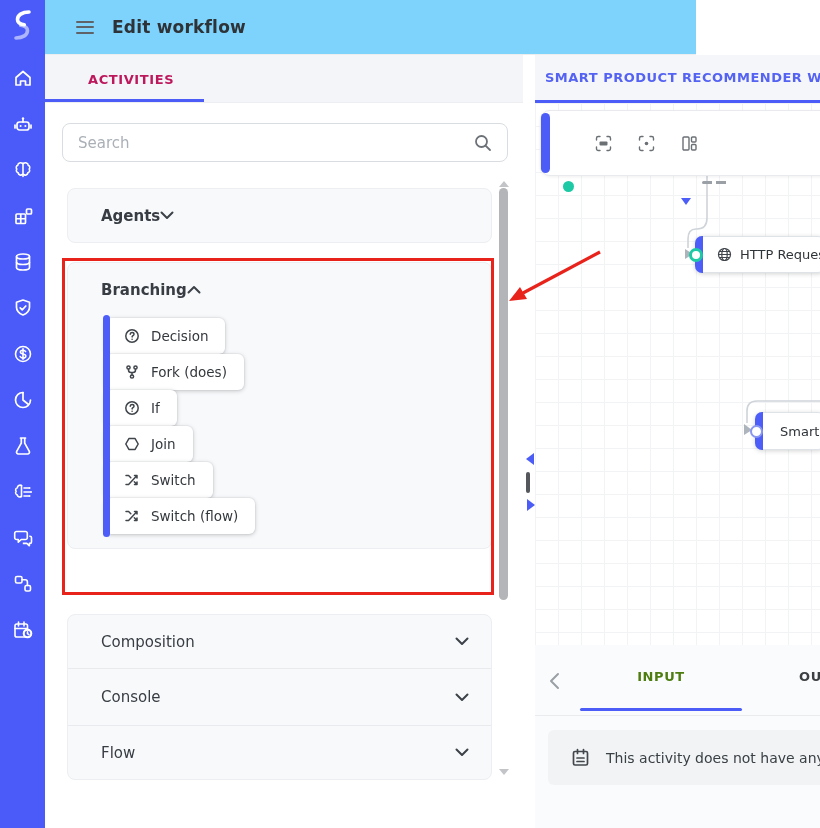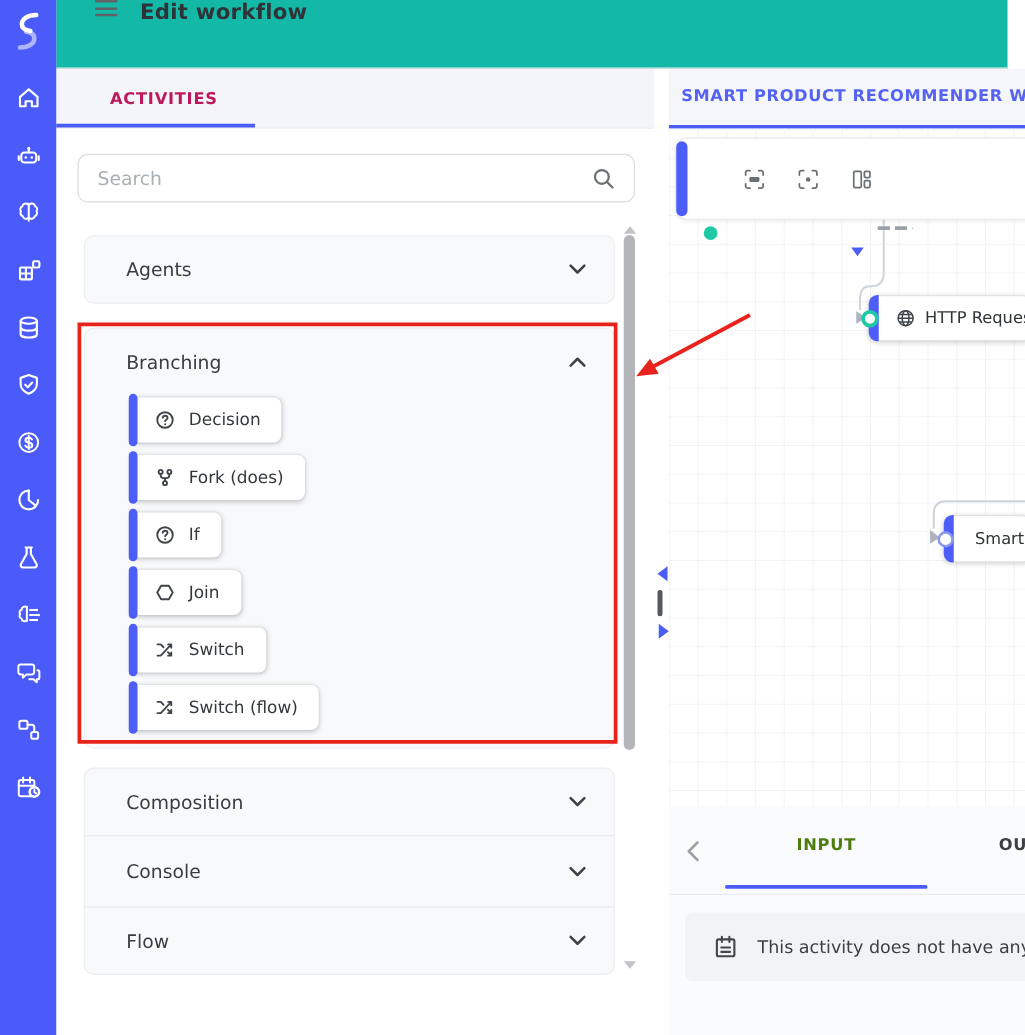--- a/index.html
+++ b/index.html
@@ -8,42 +8,42 @@
   #page { position:relative; width:820px; height:828px; background:#fff; overflow:hidden; }
 
   
   .rail { position:absolute; left:0; top:0; width:45px; height:828px; background:#4a5bf9; z-index:5; }
   .rail-logo { position:absolute; left:9px; top:8px; width:27px; height:34px; }
   .rail-nav { position:absolute; left:0; top:67px; width:45px; display:flex; flex-direction:column; gap:24px; align-items:center; }
   .rail-ic { width:22px; height:22px; color:#fff; }
   .rail-ic svg { width:22px; height:22px; display:block; }
 
   
-  .topbar { position:absolute; left:45px; top:0; width:761px; height:55px; background:#14b8a6; border-bottom:1px solid #ecedef; display:flex; z-index:4; }
+  .topbar { position:absolute; left:45px; top:0; width:651px; height:55px; background:#7dd3fc; border-bottom:1px solid #ecedef; display:flex; align-items:center; z-index:4; }
   .hamburger { width:18px; height:13px; margin-left:31px; display:flex; flex-direction:column; justify-content:space-between; cursor:pointer; }
   .hamburger span { display:block; height:2px; background:#5f6368; border-radius:1px; }
   .topbar-title { margin-left:18px; font-size:17px; font-weight:600; color:#2e3338; letter-spacing:.2px; }
 
   
   .left-panel { position:absolute; left:45px; top:55px; width:478px; height:773px; background:#fff; }
   .tabstrip-l { position:absolute; left:0; top:0; width:478px; height:48px; background:#f4f5f8; border-bottom:1px solid #eceef1; }
   .tab-activities { position:absolute; left:43px; top:0; height:48px; display:flex; align-items:center; font-size:13px; font-weight:700; letter-spacing:.6px; color:#be185d; cursor:pointer; }
   .tab-underline-l { position:absolute; left:0; bottom:0; width:159px; height:3px; background:#4c5cf6; }
   .searchbox { position:absolute; left:17px; top:68px; width:446px; height:39px; background:#fff; border:1px solid #d9dce1; border-radius:8px; display:flex; align-items:center; }
   .searchbox input { flex:1; border:none; outline:none; background:transparent; font-family:inherit; font-size:15px; color:#3a3f45; padding:0 0 0 15px; }
   .searchbox input::placeholder { color:#aab0b6; }
   .search-ic { width:20px; height:20px; margin-right:14px; color:#6c7177; flex:none; }
 
   .card { position:absolute; left:22px; width:425px; background:#f8f9fb; border:1px solid #eceef1; border-radius:8px; }
-  .acc-head { height:53px; display:flex; align-items:center; justify-content:space-between; padding:0 22px 0 33px; cursor:pointer; }
+  .acc-head { height:53px; display:flex; align-items:center; padding:0 22px 0 33px; cursor:pointer;font-weight:bold; }
   .acc-label { font-size:15px; color:#383d43; }
   .chev { width:14px; height:9px; color:#3c4248; }
   .chev svg { width:14px; height:9px; display:block; }
 
-  .branch-items { padding:2px 0 14px 37px; display:flex; flex-direction:column; gap:10px; align-items:flex-start; }
+  .branch-items { padding:2px 0 14px 37px; display:flex; flex-direction:column; align-items:flex-start; }
   .pill { position:relative; display:inline-flex; align-items:center; gap:11px; height:36px; padding:0 17px 0 19px; background:#fff; border-radius:6px; box-shadow:0 1px 4px rgba(60,64,70,.28), 0 0 0 1px rgba(60,64,70,.04); cursor:grab; }
   .pill::before { content:""; position:absolute; left:-2px; top:-3px; bottom:-3px; width:7px; background:#4d5ef8; border-radius:4px; }
   .pill-ic { width:16px; height:16px; color:#3f454b; flex:none; }
   .pill-ic svg { width:16px; height:16px; display:block; }
   .pill-label { font-size:13.5px; color:#33383d; white-space:nowrap; }
 
   .stack-row { height:53px; display:flex; align-items:center; justify-content:space-between; padding:0 22px 0 33px; cursor:pointer; }
   .stack-div { height:1px; background:#e8eaed; margin:0; }
 
   

